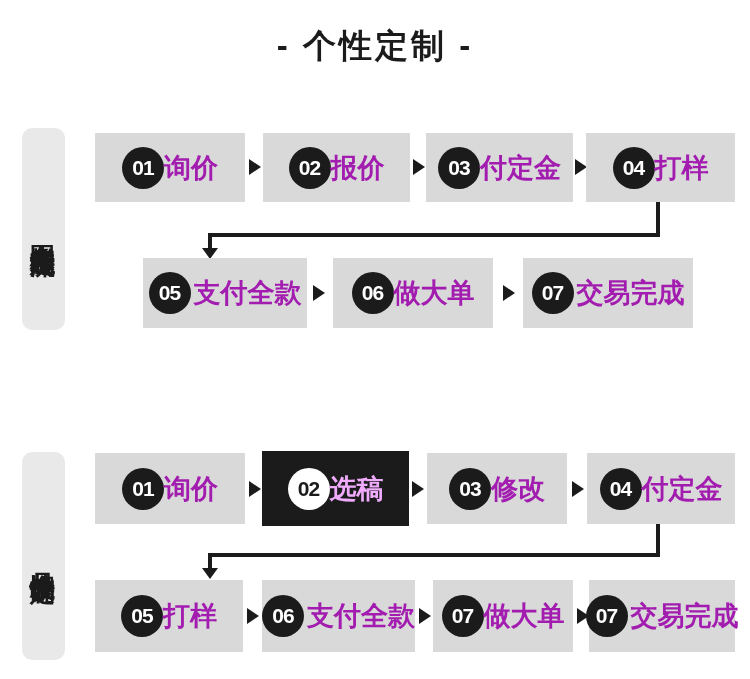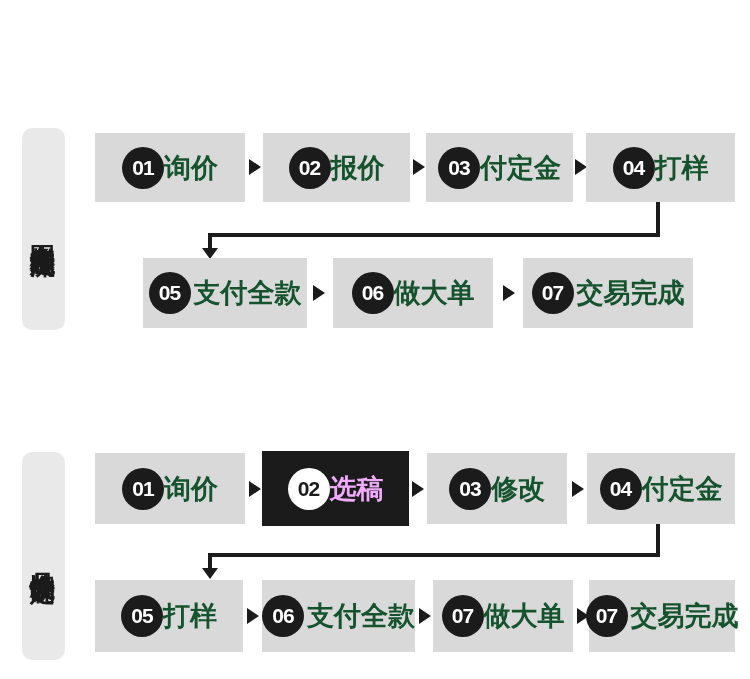--- a/index.html
+++ b/index.html
@@ -58,21 +58,21 @@
     align-items: center;
     justify-content: center;
     font-size: 21px;
     font-weight: 700;
     letter-spacing: -1px;
     flex: 0 0 auto;
   }
   .box .lbl {
     font-size: 27px;
     font-weight: 700;
-    color: #14532d;
+    color: #a21caf;
   }
   .box.tight { gap: 3px; }
   .box.hl { background: #1b1b1b; }
   .box.hl .badge { background: #ffffff; color: #1b1b1b; }
   .box.hl .lbl { color: #f0abfc; }
 
   
   .s1r1 { top: 133px; height: 69px; }
   .s1r1b0 { left: 95px;  width: 150px; }
   .s1r1b1 { left: 263px; width: 147px; }
@@ -129,20 +129,21 @@
     border-top: 11px solid #1b1b1b;
   }
   .c1head { left: 202px; top: 248px; }
   .c2head { left: 202px; top: 568px; }
 </style>
 </head>
 <body>
 
 <div class="canvas">
 
+  <div class="title">- 个性定制 -</div>
 
   <div class="side-label side-s1">来图来样定制流程</div>
 
   <div class="box s1r1 s1r1b0">
     <span class="badge">01</span>
     <span class="lbl">询价</span>
   </div>
   <div class="arr ar1 a10"></div>
   <div class="box s1r1 s1r1b1">
     <span class="badge">02</span>

